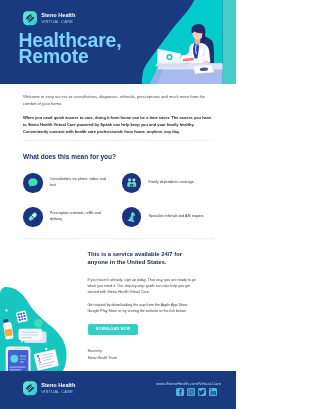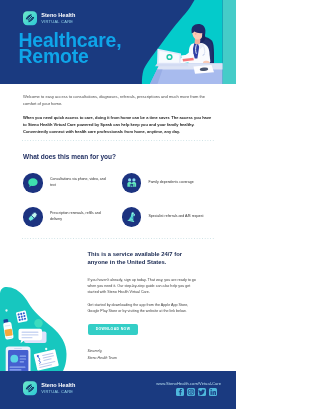--- a/index.html
+++ b/index.html
@@ -10,21 +10,21 @@
   .page{position:relative;width:236px;height:409px;overflow:hidden;background:#fff;}
 
   
   .hero{position:relative;width:236px;height:84px;background:#1A3A80;overflow:hidden;}
   .hero-art{position:absolute;left:0;top:0;width:236px;height:84px;}
   .logo-row{position:absolute;left:23px;top:11px;display:flex;align-items:flex-start;gap:4.2px;z-index:5;}
   .logo-mark{width:14px;height:14.4px;border-radius:4.2px;overflow:visible;display:block;flex:none;}
   .logo-txt{display:flex;flex-direction:column;line-height:1;padding-top:1.9px;}
   .logo-name{color:#ffffff;font-size:5.55px;font-weight:bold;letter-spacing:.02px;line-height:5.6px;}
   .logo-tag{color:#93D3E8;font-size:4.0px;font-weight:normal;letter-spacing:.26px;line-height:4px;margin-top:1.4px;}
-  .hero-title{position:absolute;left:18.5px;top:33px;z-index:5;color:#0ea5e9;
+  .hero-title{position:absolute;left:18.5px;top:33px;z-index:5;color:#7dd3fc;
               font-size:19.4px;font-weight:bold;line-height:15.5px;letter-spacing:-0.15px;}
   .wrap{padding:0 23px;}
   p{margin:0;}
   .p-intro{font-size:4.06px;line-height:7.25px;color:#4A4A4A;
            margin-top:0;width:186px;}
   .p-bold{font-size:4.0px;line-height:6.75px;color:#1A1A1A;font-weight:bold;
           margin-top:7.6px;width:190px;}
 
   .divider{height:1px;margin:0 auto;
            background-image:linear-gradient(to right,#CFE3E6 0 1.2px,transparent 1.2px 2.7px);

